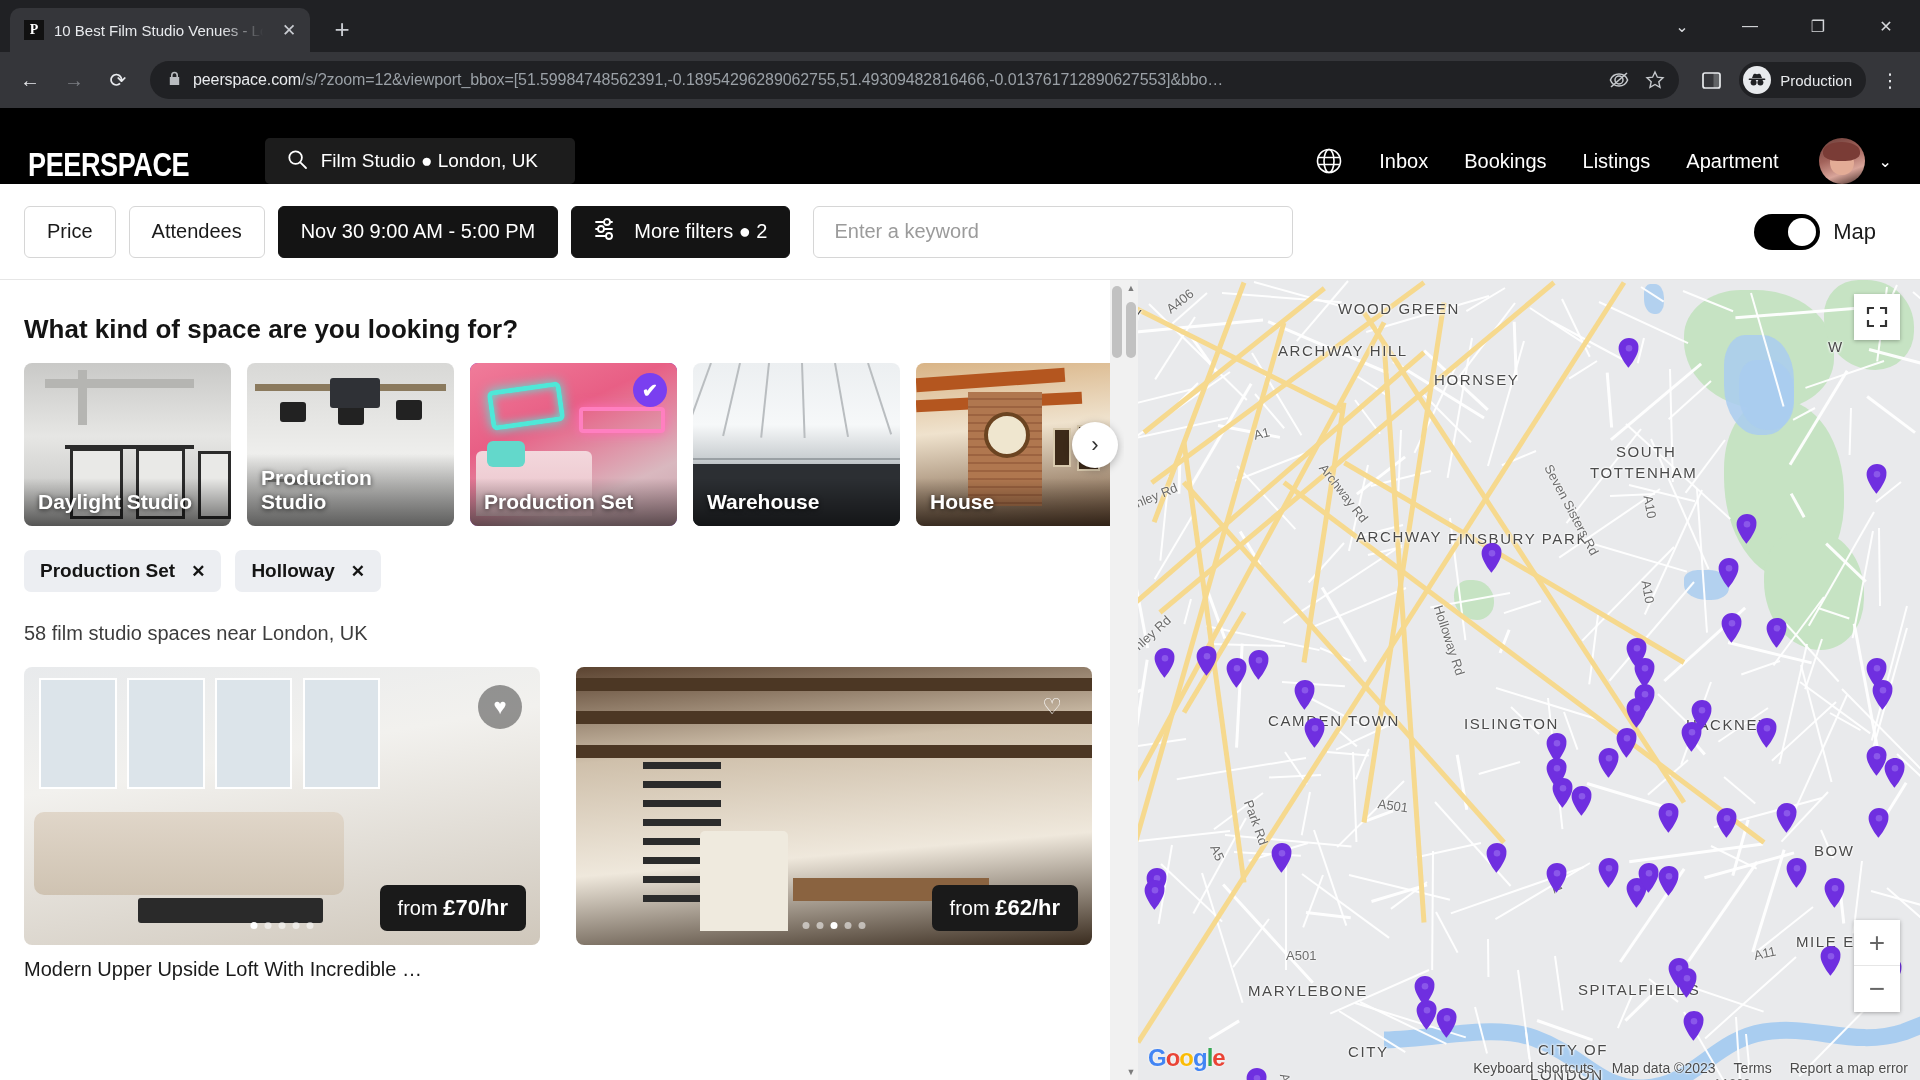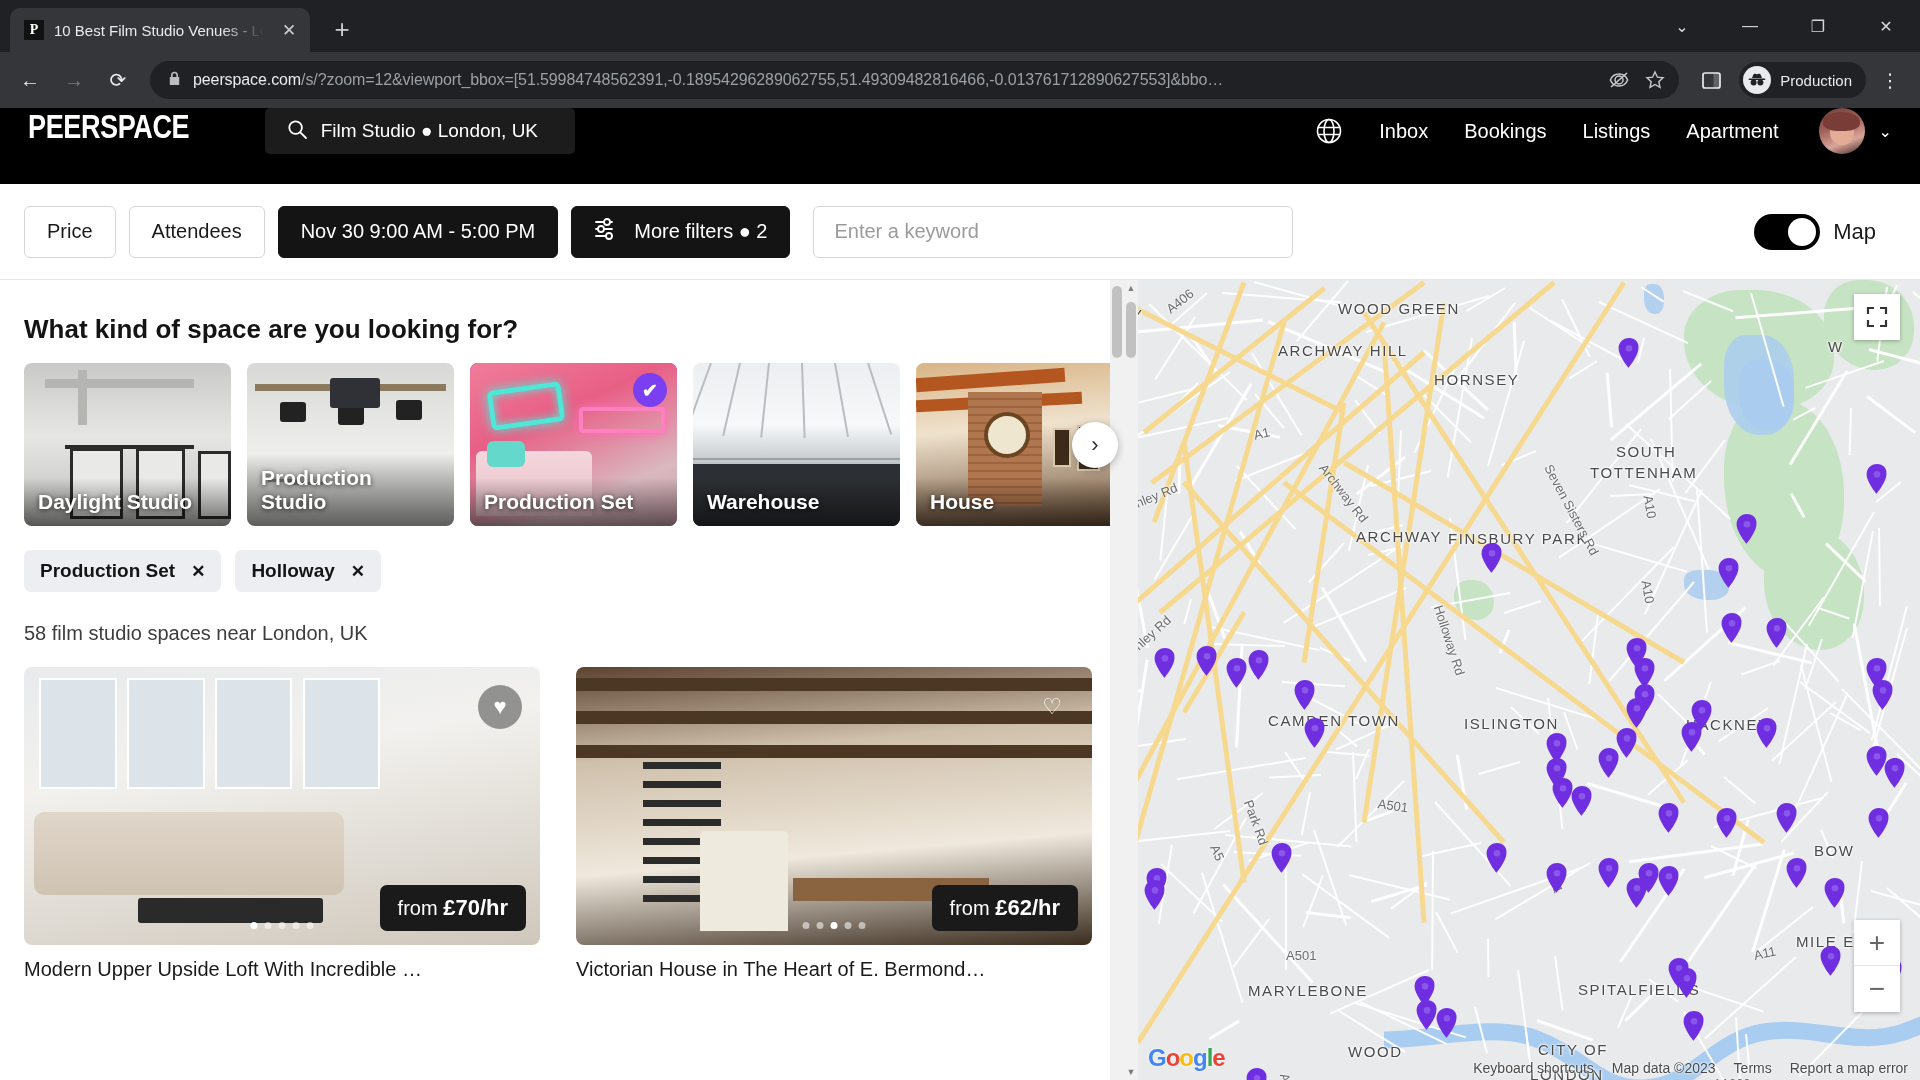--- a/index.html
+++ b/index.html
@@ -84,21 +84,21 @@
   .incog-avatar {
     width: 28px; height: 28px; border-radius: 50%; background: #e8eaed;
     display: flex; align-items: center; justify-content: center;
   }
   .incognito-pill span { color: #e8eaed; font-size: 15px; }
   .kebab { color: #e8eaed; font-size: 19px; width: 40px; height: 40px;
            display: flex; align-items: center; justify-content: center; letter-spacing: 0; }
 
   
   .ps-header {
-    height: 76px; background: #000; display: flex; align-items: flex-start;
+    height: 76px; background: #000; display: flex; align-items: flex-end;
     padding: 0 28px; flex: 0 0 auto;
   }
   .logo {
     color: #fff; font-size: 33px; font-weight: 700; letter-spacing: -0.5px;
     font-family: "Liberation Sans Narrow", "Liberation Sans", sans-serif;
     transform: scaleX(0.82); transform-origin: left center;
     margin-right: 40px;
   }
   .ps-search {
     background: #1c1c1c; border-radius: 5px; height: 46px; display: flex;
@@ -622,21 +622,20 @@
                 <i></i>
                 <i class="on"></i>
                 <i></i>
                 <i></i>
             </div>
             <div class="price">
               <span>from</span>
               <b>£62/hr</b>
             </div>
           </div>
-          <div class="listing-title">Victorian House in The Heart of E. Bermond…</div>
         </div>
 
       </div>
 
       <div class="scrollbar-track">
         <div class="scrollbar-thumb"></div>
       </div>
     </div>
 
     <div class="mapcol">
@@ -889,21 +888,21 @@
           <div class="mlabel" style="left:466px;top:184px">TOTTENHAM</div>
           <div class="mlabel" style="left:232px;top:248px">ARCHWAY</div>
           <div class="mlabel" style="left:324px;top:250px">FINSBURY PARK</div>
           <div class="mlabel" style="left:144px;top:432px">CAMDEN TOWN</div>
           <div class="mlabel" style="left:340px;top:435px">ISLINGTON</div>
           <div class="mlabel" style="left:562px;top:436px">HACKNEY</div>
           <div class="mlabel" style="left:124px;top:702px">MARYLEBONE</div>
           <div class="mlabel" style="left:454px;top:701px">SPITALFIELDS</div>
           <div class="mlabel" style="left:690px;top:562px">BOW</div>
           <div class="mlabel" style="left:672px;top:653px">MILE END</div>
-          <div class="mlabel" style="left:224px;top:763px">WOOD</div>
+          <div class="mlabel" style="left:224px;top:763px">CITY</div>
           <div class="mlabel" style="left:414px;top:761px">CITY OF</div>
           <div class="mlabel" style="left:406px;top:786px">LONDON</div>
           <div class="mlabel" style="left:704px;top:58px">W</div>
           <div class="mlabel" style="left:8px;top:26px">Y</div>
           <div class="rlabel" style="left:44px;top:23px;transform:rotate(-38deg);transform-origin:left center">A406</div>
           <div class="rlabel" style="left:130px;top:148px;transform:rotate(-14deg);transform-origin:left center">A1</div>
           <div class="rlabel" style="left:198px;top:178px;transform:rotate(52deg);transform-origin:left center">Archway Rd</div>
           <div class="rlabel" style="left:424px;top:178px;transform:rotate(62deg);transform-origin:left center">Seven Sisters Rd</div>
           <div class="rlabel" style="left:524px;top:208px;transform:rotate(80deg);transform-origin:left center">A10</div>
           <div class="rlabel" style="left:522px;top:293px;transform:rotate(80deg);transform-origin:left center">A10</div>

